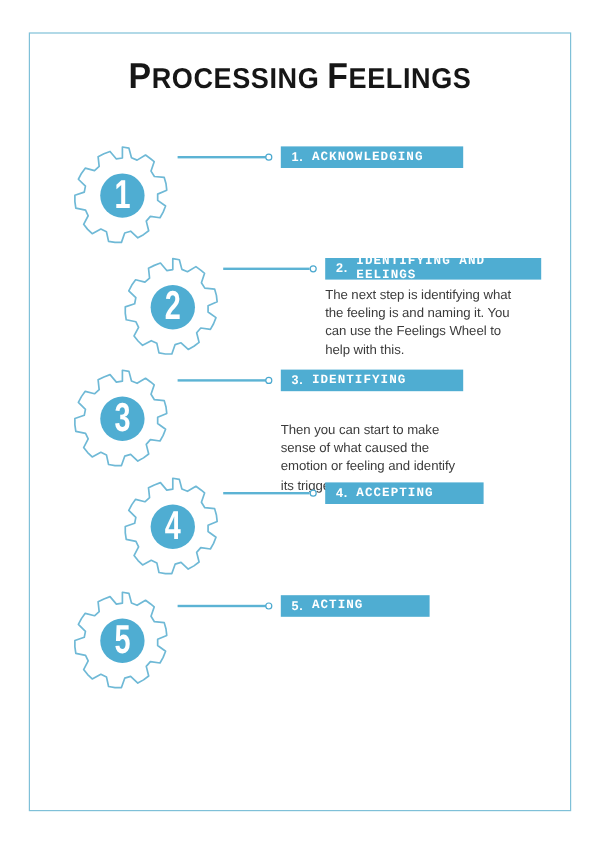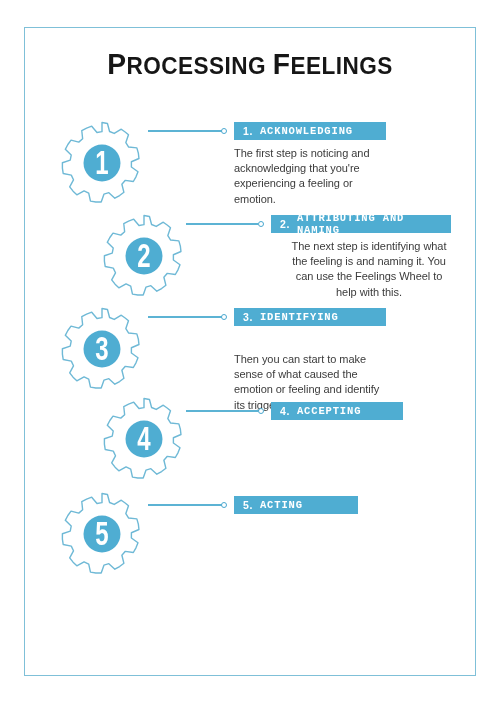--- a/index.html
+++ b/index.html
@@ -157,41 +157,37 @@
     <div class="gear-num">1</div>
   </div>
 
   <div class="connector" style="left:148px; top:130px; width:74px;"></div>
   <div class="conn-dot" style="left:221px; top:128px;"></div>
 
   <div class="banner" style="left:234px; top:122px; width:152px;">
     <span class="banner-num">1.</span>
     <span class="banner-label">ACKNOWLEDGING</span>
   </div>
-  <div class="body-text" style="left:234px; top:146px; width:190px;">The first step is noticing and
-acknowledging that you're
-experiencing a feeling or
-emotion.</div>
 
   <div class="gear" style="left:100px; top:212px;">
     <svg viewBox="0 0 100 100">
       <path d="M50 4 L56.2 5.1 L58.6 14.2 L63.9 16.4 L71.9 11.6 L76.7 15.1 L80.1 17.9 L77.1 26.8 L80.3 31.9 L89.6 32.8 L91.3 38.8 L92 44.9 L83.4 48.6 L83.4 54.5 L90.9 59.9 L88.6 65.7 L85.6 71 L76.5 69.7 L72.6 74.2 L74.9 83.3 L70 87 L64.6 90 L57.8 83.7 L52.2 85.4 L49.1 94.3 L43 94.3 L36.9 93.3 L34.9 84.2 L29.6 81.7 L21.4 86.1 L17.1 82 L13.3 77.2 L17.6 69.1 L15.1 63.8 L5.9 61.9 L5 55.8 L5 49.7 L13.9 46.7 L15 41 L8.3 34.5 L11.2 29 L14.8 24 L23.6 26.3 L28 22.4 L27 13.1 L32.5 10.4 L38.3 8.2 L44.3 15.3 L50 14.4 Z" fill="none" stroke="#6fb9d6" stroke-width="1.6" stroke-linejoin="round"></path>
       <circle cx="50" cy="50" r="21" fill="#4fadd2"></circle>
     </svg>
     <div class="gear-num">2</div>
   </div>
 
   <div class="connector" style="left:186px; top:223px; width:72px;"></div>
   <div class="conn-dot" style="left:258px; top:221px;"></div>
 
   <div class="banner" style="left:271px; top:215px; width:180px;">
     <span class="banner-num">2.</span>
-    <span class="banner-label">ATTRIBUTING AND NAMING</span>
-  </div>
-  <div class="body-text" style="left:271px; top:239px; width:196px;text-align:center;">The next step is identifying what
+    <span class="banner-label">IDENTIFYING AND EELINGS</span>
+  </div>
+  <div class="body-text" style="left:271px; top:239px; width:196px;">The next step is identifying what
 the feeling is and naming it. You
 can use the Feelings Wheel to
 help with this.</div>
 
   <div class="gear" style="left:58px; top:305px;">
     <svg viewBox="0 0 100 100">
       <path d="M50 4 L56.2 5.1 L58.6 14.2 L63.9 16.4 L71.9 11.6 L76.7 15.1 L80.1 17.9 L77.1 26.8 L80.3 31.9 L89.6 32.8 L91.3 38.8 L92 44.9 L83.4 48.6 L83.4 54.5 L90.9 59.9 L88.6 65.7 L85.6 71 L76.5 69.7 L72.6 74.2 L74.9 83.3 L70 87 L64.6 90 L57.8 83.7 L52.2 85.4 L49.1 94.3 L43 94.3 L36.9 93.3 L34.9 84.2 L29.6 81.7 L21.4 86.1 L17.1 82 L13.3 77.2 L17.6 69.1 L15.1 63.8 L5.9 61.9 L5 55.8 L5 49.7 L13.9 46.7 L15 41 L8.3 34.5 L11.2 29 L14.8 24 L23.6 26.3 L28 22.4 L27 13.1 L32.5 10.4 L38.3 8.2 L44.3 15.3 L50 14.4 Z" fill="none" stroke="#6fb9d6" stroke-width="1.6" stroke-linejoin="round"></path>
       <circle cx="50" cy="50" r="21" fill="#4fadd2"></circle>
     </svg>
     <div class="gear-num">3</div>

